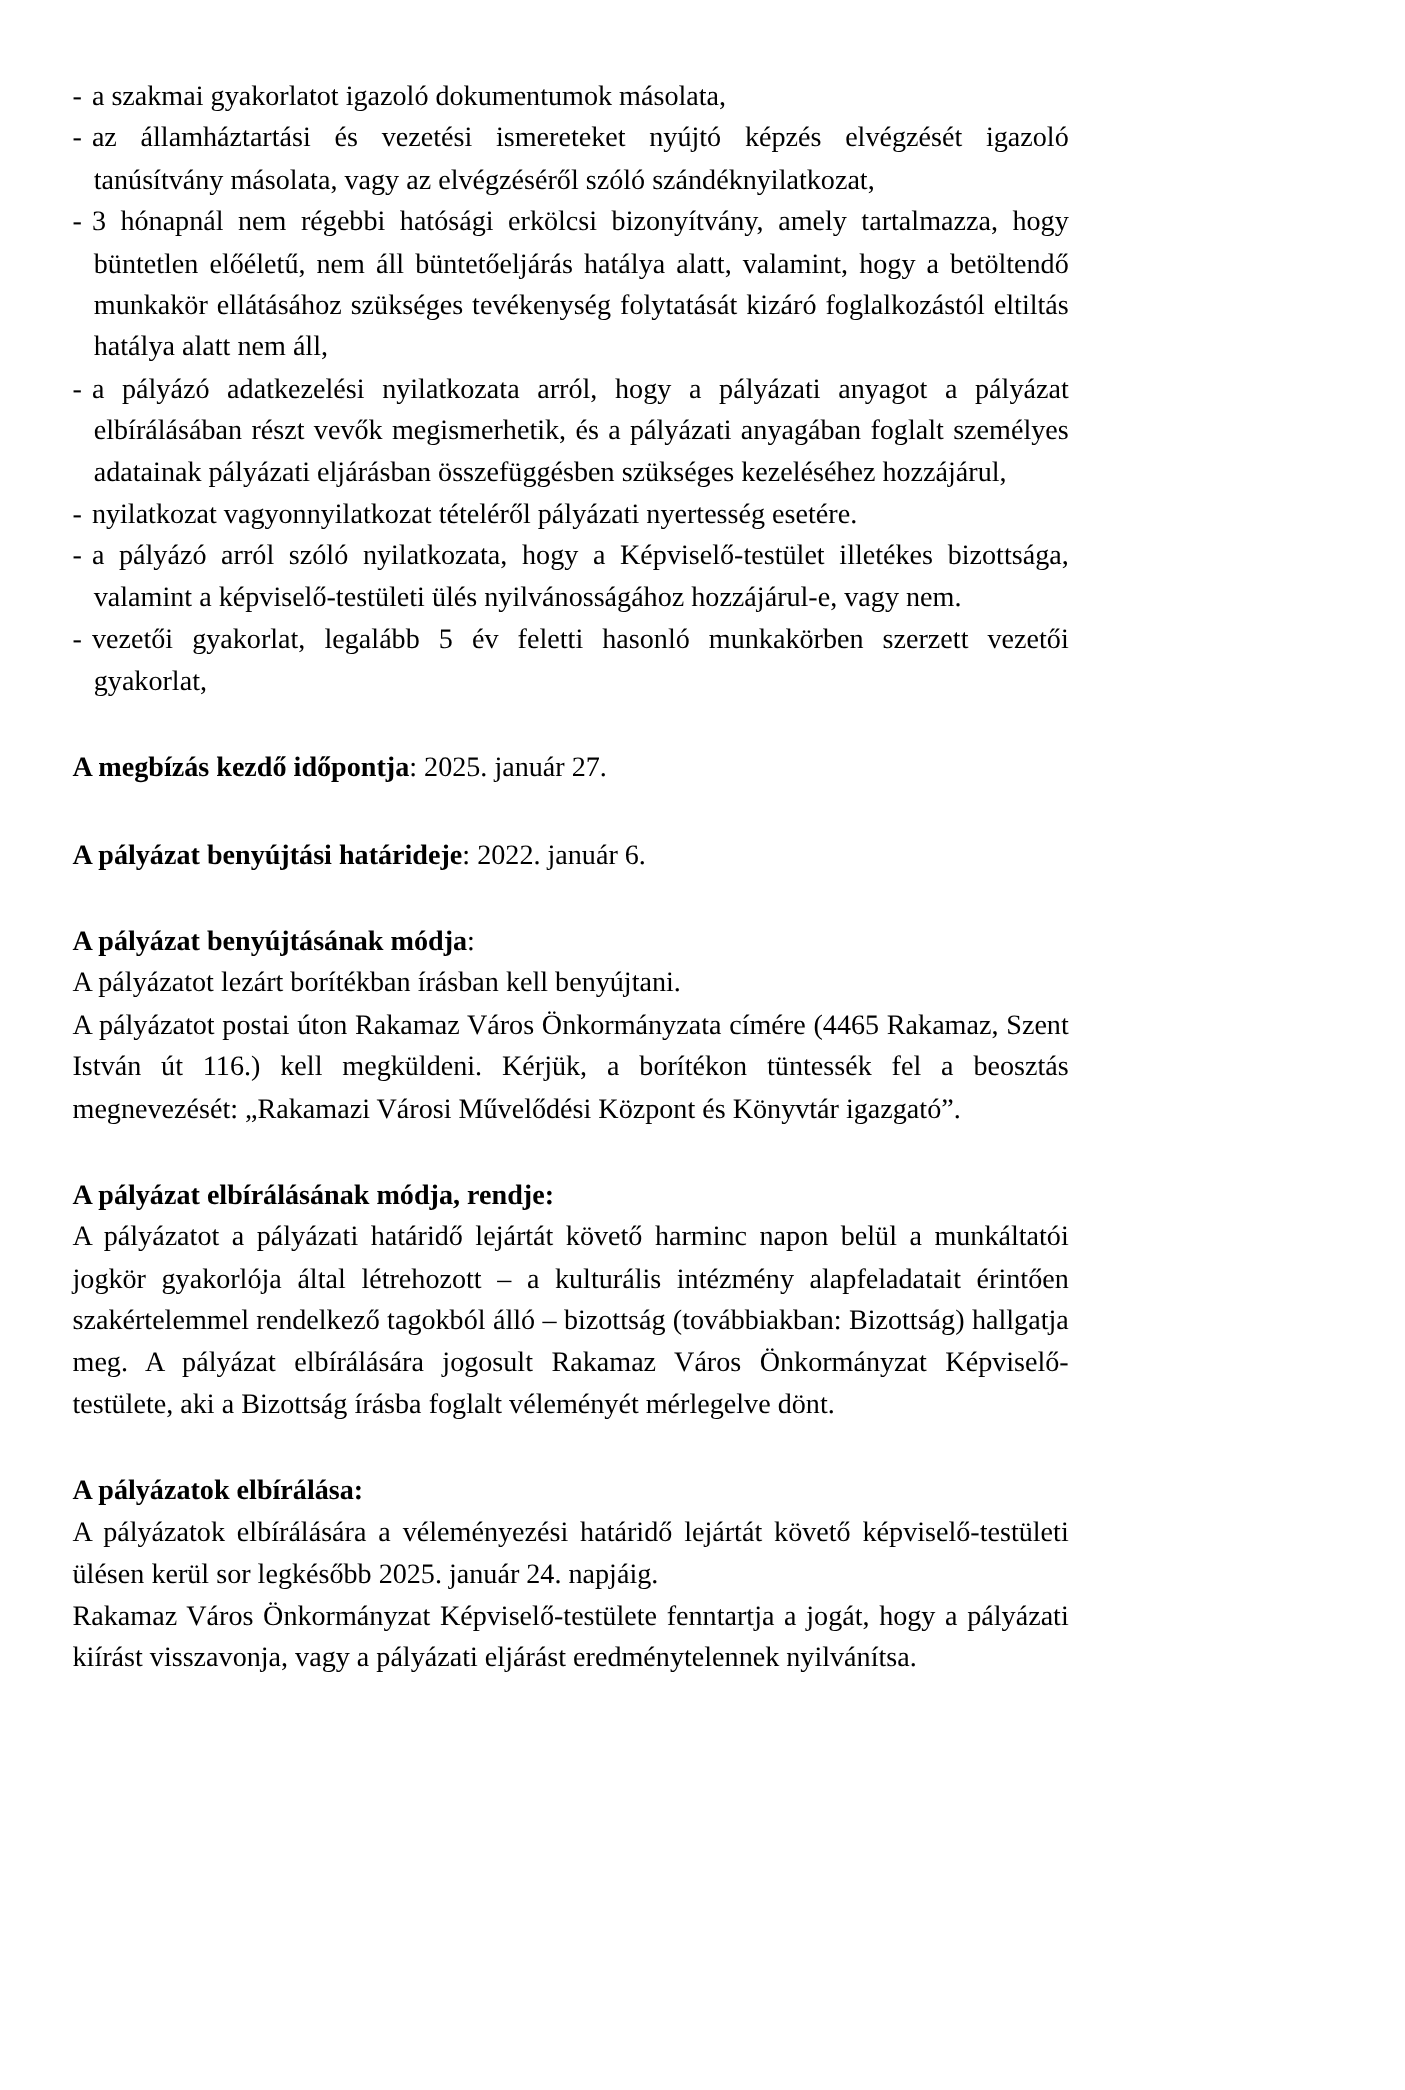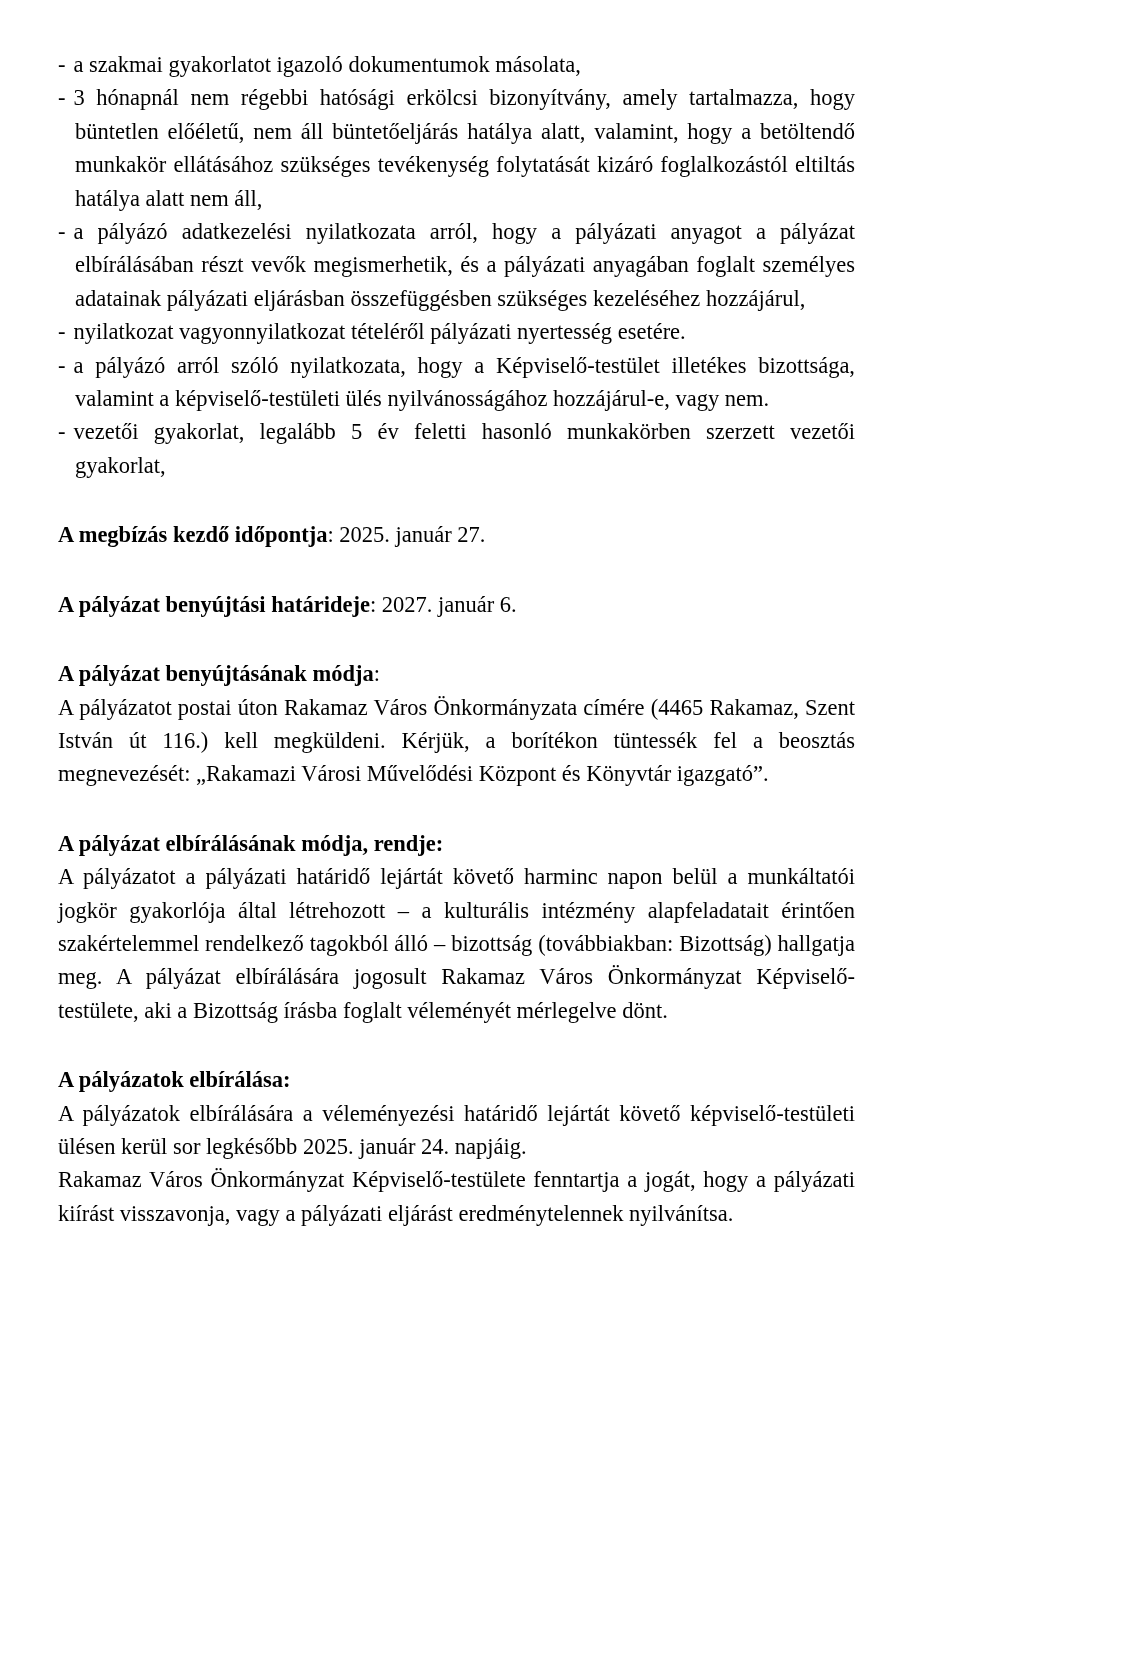--- a/index.html
+++ b/index.html
@@ -6,21 +6,21 @@
   .page {
     position: relative;
     width: 916px;
     height: 1672px;
     box-sizing: border-box;
     background: #ffffff;
     color: #000000;
     font-family: "Liberation Serif", "DejaVu Serif", serif;
     font-size: 22.5px;
     line-height: 33.4px;
-    padding: 48px 61px 20px 58px;
+    padding: 60px 61px 20px 58px;
     overflow: hidden;
   }
   .blist { list-style: none; margin: 0; padding: 0; }
   .li {
     padding-left: 17px;
     text-indent: -17px;
     text-align: justify;
   }
   .dash { margin-right: 8px; }
   .hd {
@@ -36,35 +36,37 @@
   .para { margin: 0; text-align: justify; }
   .para-gap { }
 </style>
 </head>
 <body>
 
 <main class="page">
 
   <ul class="blist">
     <li class="li"><span class="dash">-</span><span>a szakmai gyakorlatot igazoló dokumentumok másolata,</span></li>
+    <li class="li"><span class="dash">-</span><span>az államháztartási és vezetési ismereteket nyújtó képzés elvégzését igazoló tanúsítvány másolata, vagy az elvégzéséről szóló szándéknyilatkozat,</span></li>
     <li class="li"><span class="dash">-</span><span>3 hónapnál nem régebbi hatósági erkölcsi bizonyítvány, amely tartalmazza, hogy büntetlen előéletű, nem áll büntetőeljárás hatálya alatt, valamint, hogy a betöltendő munkakör ellátásához szükséges tevékenység folytatását kizáró foglalkozástól eltiltás hatálya alatt nem áll,</span></li>
     <li class="li"><span class="dash">-</span><span>a pályázó adatkezelési nyilatkozata arról, hogy a pályázati anyagot a pályázat elbírálásában részt vevők megismerhetik, és a pályázati anyagában foglalt személyes adatainak pályázati eljárásban összefüggésben szükséges kezeléséhez hozzájárul,</span></li>
     <li class="li"><span class="dash">-</span><span>nyilatkozat vagyonnyilatkozat tételéről pályázati nyertesség esetére.</span></li>
     <li class="li"><span class="dash">-</span><span>a pályázó arról szóló nyilatkozata, hogy a Képviselő-testület illetékes bizottsága, valamint a képviselő-testületi ülés nyilvánosságához hozzájárul-e, vagy nem.</span></li>
   </ul>
 
   <ul class="blist adv-list">
     <li class="li"><span class="dash">-</span><span>vezetői gyakorlat, legalább 5 év feletti hasonló munkakörben szerzett vezetői gyakorlat,</span></li>
   </ul>
 
   <p class="labelline"><span class="lbl">A megbízás kezdő időpontja</span><span>: 2025. január 27.</span></p>
 
-  <p class="labelline"><span class="lbl">A pályázat benyújtási határideje</span><span>: 2027. január 6.</span></p>
+  <p class="labelline"><span class="lbl">A pályázat benyújtási határideje</span><span>: 2022. január 6.</span></p>
 
   <h2 class="hd"><span>A pályázat benyújtásának módja</span><span class="nw">:</span></h2>
+  <p class="para">A pályázatot lezárt borítékban írásban kell benyújtani.</p>
   <p class="para">A pályázatot postai úton Rakamaz Város Önkormányzata címére (4465 Rakamaz, Szent István út 116.) kell megküldeni. Kérjük, a borítékon tüntessék fel a beosztás megnevezését: „Rakamazi Városi Művelődési Központ és Könyvtár igazgató”.</p>
 
   <h2 class="hd">A pályázat elbírálásának módja, rendje:</h2>
   <p class="para">A pályázatot a pályázati határidő lejártát követő harminc napon belül a munkáltatói jogkör gyakorlója által létrehozott – a kulturális intézmény alapfeladatait érintően szakértelemmel rendelkező tagokból álló – bizottság (továbbiakban: Bizottság) hallgatja meg. A pályázat elbírálására jogosult Rakamaz Város Önkormányzat Képviselő-testülete, aki a Bizottság írásba foglalt véleményét mérlegelve dönt.</p>
 
   <h2 class="hd">A pályázatok elbírálása:</h2>
   <p class="para">A pályázatok elbírálására a véleményezési határidő lejártát követő képviselő-testületi ülésen kerül sor legkésőbb 2025. január 24. napjáig.</p>
 
   <p class="para para-gap">Rakamaz Város Önkormányzat Képviselő-testülete fenntartja a jogát, hogy a pályázati kiírást visszavonja, vagy a pályázati eljárást eredménytelennek nyilvánítsa.</p>
 

